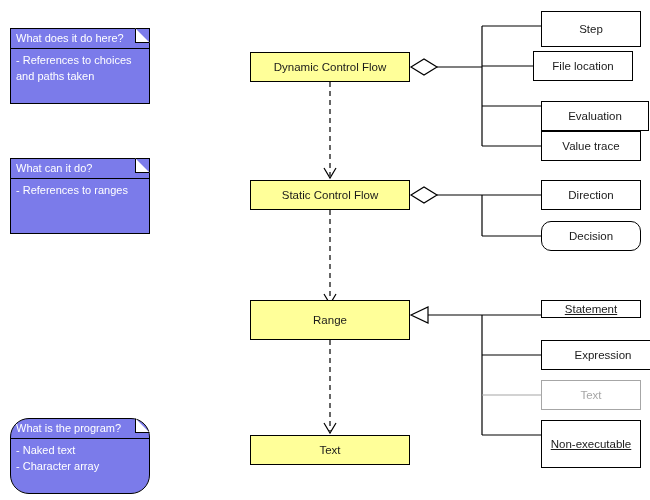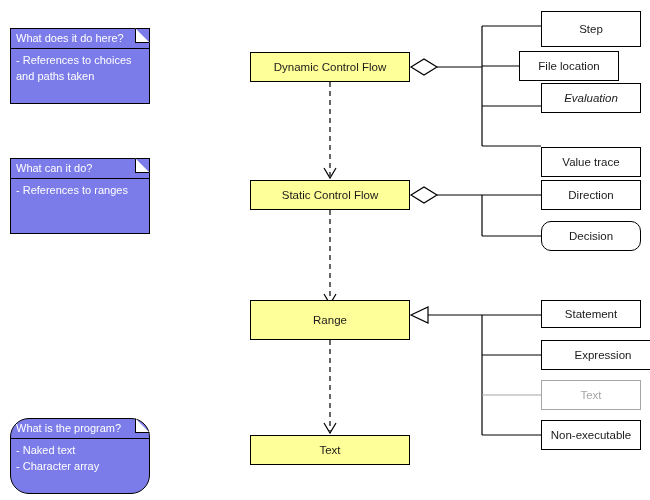--- a/index.html
+++ b/index.html
@@ -158,25 +158,25 @@
 
   <div class="ybox" style="left:250px;top:52px;width:160px;height:30px;">Dynamic Control Flow</div>
 
   <div class="ybox" style="left:250px;top:180px;width:160px;height:30px;">Static Control Flow</div>
 
   <div class="ybox" style="left:250px;top:300px;width:160px;height:40px;">Range</div>
 
   <div class="ybox" style="left:250px;top:435px;width:160px;height:30px;">Text</div>
 
   <div class="wbox" style="left:541px;top:11px;width:100px;height:36px;">Step</div>
-  <div class="wbox" style="left:519px;top:51px;width:100px;height:30px;">File location</div>
-  <div class="wbox" style="left:541px;top:83px;width:100px;height:30px;font-style:italic;">Evaluation</div>
-  <div class="wbox" style="left:541px;top:131px;width:100px;height:30px;margin-top:16px;">Value trace</div>
+  <div class="wbox" style="left:533px;top:51px;width:100px;height:30px;">File location</div>
+  <div class="wbox" style="left:541px;top:101px;width:108px;height:30px;">Evaluation</div>
+  <div class="wbox" style="left:541px;top:131px;width:100px;height:30px;">Value trace</div>
 
   <div class="wbox" style="left:541px;top:180px;width:100px;height:30px;">Direction</div>
   <div class="wbox" style="left:541px;top:221px;width:100px;height:30px;border-radius:10px;">Decision</div>
 
-  <div class="wbox" style="left:541px;top:300px;width:100px;height:28px;">Statement</div>
+  <div class="wbox" style="left:541px;top:300px;width:100px;height:18px;text-decoration:underline;">Statement</div>
   <div class="wbox" style="left:541px;top:340px;width:124px;height:30px;">Expression</div>
   <div class="wbox muted" style="left:541px;top:380px;width:100px;height:30px;">Text</div>
-  <div class="wbox" style="left:541px;top:420px;width:100px;height:30px;">Non-executable</div>
+  <div class="wbox" style="left:541px;top:420px;width:100px;height:48px;text-decoration:underline;">Non-executable</div>
 
 </div>
 
 </body></html>

